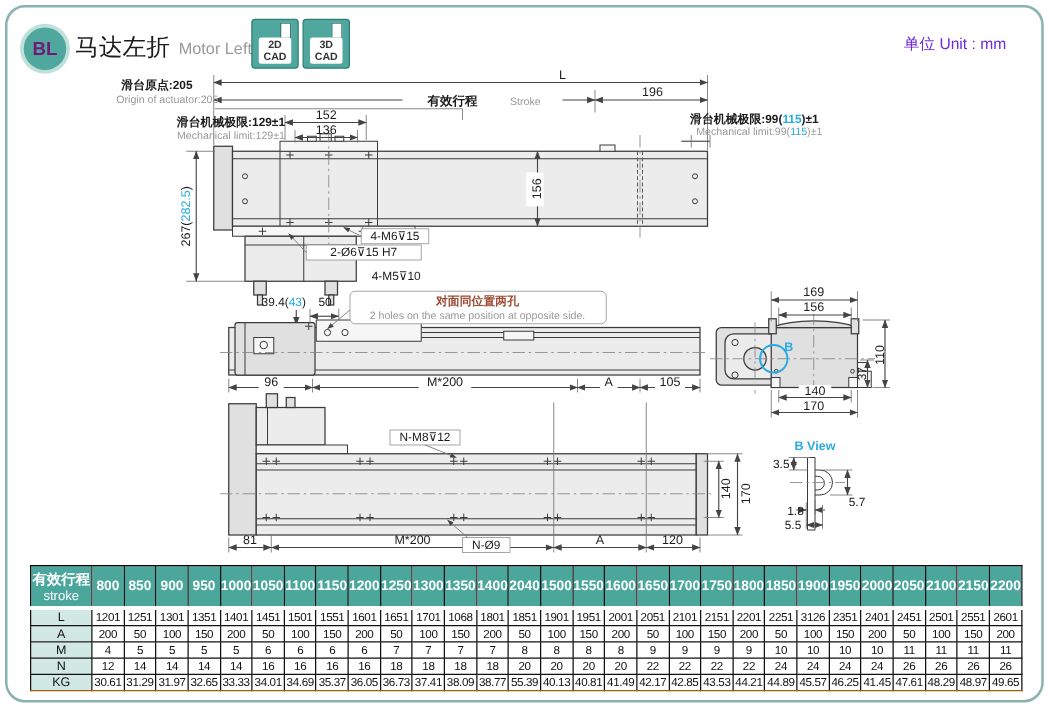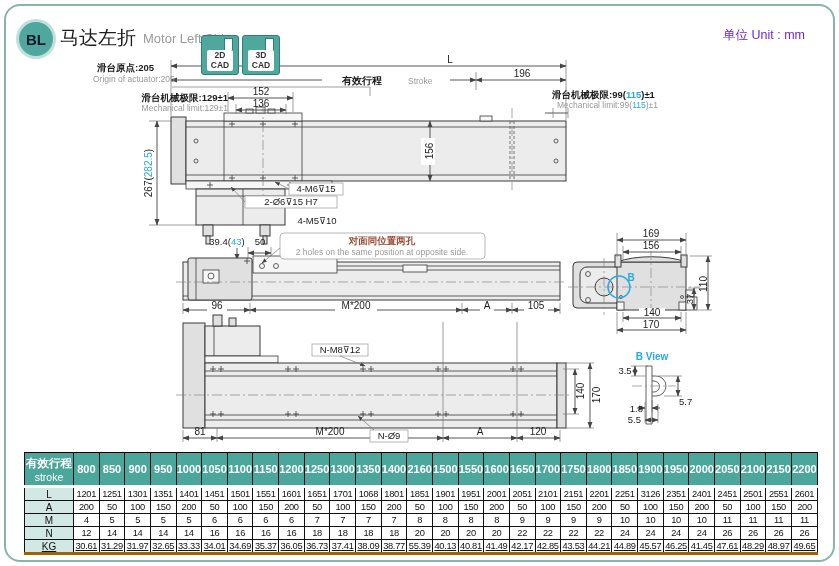--- a/index.html
+++ b/index.html
@@ -2,44 +2,44 @@
 <html><head>
 <meta charset="utf-8">
 <style>
   html,body{margin:0;padding:0;background:#fff;}
   .page{position:relative;width:839px;height:566px;background:#fff;overflow:hidden;
         font-family:"Liberation Sans","DejaVu Sans",sans-serif;}
   .frame{position:absolute;left:4px;top:4px;right:4px;bottom:4px;border:2px solid #8ab3ad;
          border-radius:16px;pointer-events:none;}
   
   .badge{position:absolute;left:19px;top:22px;width:34px;height:34px;border-radius:50%;
-         background:#4FA79D;box-shadow:0 0 0 3px #bfe0db;color:#0f172a;font-weight:bold;
+         background:#4FA79D;box-shadow:0 0 0 3px #bfe0db;color:#701a75;font-weight:bold;
          font-size:15px;display:flex;align-items:center;justify-content:center;}
   .title-cn{position:absolute;left:60px;top:25px;font-size:19px;font-weight:normal;color:#1c1c1c;}
   .title-en{position:absolute;left:143px;top:31px;font-size:13px;color:#9a9a9a;}
-  .cad{position:absolute;top:35px;width:36px;height:38px;background:#4FA79D;border-radius:3px;
+  .cad{position:absolute;top:15px;width:36px;height:38px;background:#4FA79D;border-radius:3px;
        border:1px solid #2e7f76;}
   .cad .slot{position:absolute;top:2px;right:5px;width:7px;height:11px;background:#fff;border:1px solid #2e7f76;}
   .cad .label{position:absolute;left:5px;right:5px;top:14px;bottom:3px;background:#fff;border-radius:2px;
        display:flex;flex-direction:column;align-items:center;justify-content:center;
        font-size:8.5px;font-weight:bold;color:#333;line-height:1.1;}
   .cad2{left:201px;} .cad3{left:242px;}
   .unit{position:absolute;right:34px;top:27px;font-size:12.5px;color:#6d28d9;}
   
   .tablewrap{position:absolute;left:24px;top:452px;width:794px;}
   table{border-collapse:collapse;table-layout:fixed;width:100%;}
   th,td{border:1px solid #111;text-align:center;padding:0;overflow:hidden;white-space:nowrap;}
   thead th{background:#4BA79C;color:#fff;height:32px;font-size:11px;font-weight:bold;
            border-top:1.5px solid #000;border-bottom:3px solid #fff;}
   th.corner{width:48px;}
   .corner .c1{font-size:11.5px;font-weight:bold;}
   .corner .c2{font-size:10.5px;font-weight:normal;}
   tbody td{height:12px;font-size:9.3px;letter-spacing:-0.3px;background:#fff;color:#111;}
   tbody td.rowlabel{background:#D2E8E4;font-size:10px;letter-spacing:0;}
-  tbody tr:last-child td{border-bottom:3px solid #a16207;text-decoration:underline;}
+  tbody tr:last-child td{border-bottom:1px solid #a16207;}
   
   svg.draw{position:absolute;left:0;top:0;}
   .p1{fill:#ececec;stroke:#3b3b3b;stroke-width:1;}
   .p2{fill:#e0e0e0;stroke:#3b3b3b;stroke-width:1;}
   .p3{fill:#f6f6f6;stroke:#3b3b3b;stroke-width:0.8;}
   .ln{stroke:#3b3b3b;stroke-width:0.8;fill:none;}
   .dim{stroke:#444;stroke-width:0.9;fill:none;}
   .ext{stroke:#777;stroke-width:0.7;fill:none;}
   .cl{stroke:#888;stroke-width:0.7;fill:none;stroke-dasharray:10 3 2 3;}
   .hd{stroke:#555;stroke-width:0.8;fill:none;stroke-dasharray:3 2;}
@@ -356,21 +356,21 @@
             <th>950</th>
             <th>1000</th>
             <th>1050</th>
             <th>1100</th>
             <th>1150</th>
             <th>1200</th>
             <th>1250</th>
             <th>1300</th>
             <th>1350</th>
             <th>1400</th>
-            <th>2160</th>
+            <th>2040</th>
             <th>1500</th>
             <th>1550</th>
             <th>1600</th>
             <th>1650</th>
             <th>1700</th>
             <th>1750</th>
             <th>1800</th>
             <th>1850</th>
             <th>1900</th>
             <th>1950</th>

